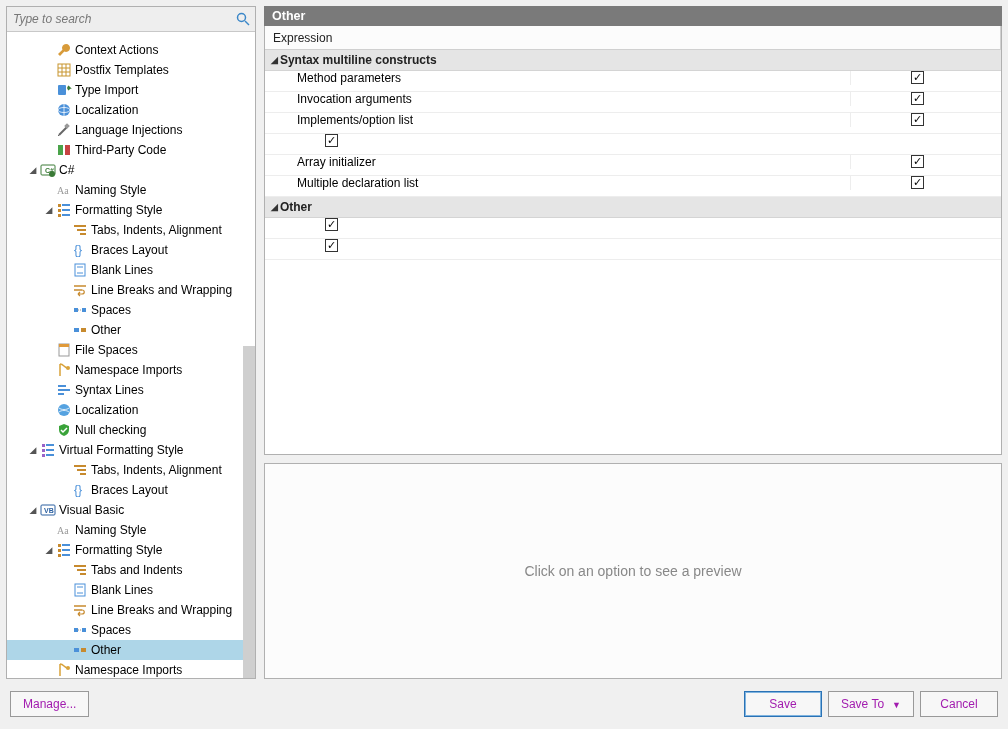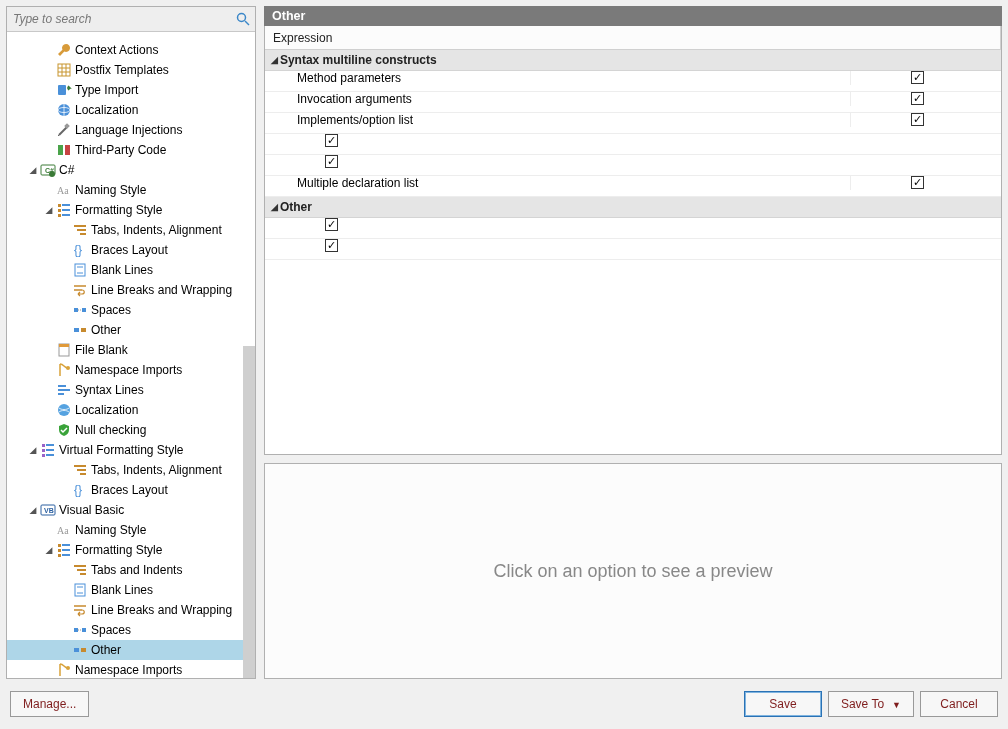--- a/index.html
+++ b/index.html
@@ -28,25 +28,25 @@
   .th { display:flex; align-items:center; padding:0 8px; font-size:12px; color:#222; }
   .col-desc { flex:1; border-right:1px solid #d0d0d0; }
   .col-pref { width:150px; }
   .table-body { flex:1; overflow:auto; }
   .group-row { height:21px; display:flex; align-items:center; background:#e5e5e5; border-bottom:1px solid #d4d4d4; padding-left:6px; font-weight:bold; color:#222;}
   .group-row .caret { margin-right:2px; font-size:9px; color:#333;}
   .data-row { height:21px; display:flex; align-items:flex-start; border-bottom:1px solid #ededed; }
   .data-row .cell-desc { flex:1; padding-left:32px; border-right:1px solid #ededed; color:#000;}
   .data-row .cell-pref { width:150px; display:flex; align-items:center; justify-content:flex-start; padding-left:60px;}
   .chk { width:13px; height:13px; border:1px solid #333; background:#fff; display:flex; align-items:center; justify-content:center; font-size:11px; color:#000; line-height:1;}
-  .preview-pane { flex:1; margin-top:8px; border:1px solid #b0b0b0; background:#fcfcfc; display:flex; align-items:center; justify-content:center; color:#888; font-size:18px; min-height:160px;}
+  .preview-pane { flex:1; margin-top:8px; border:1px solid #b0b0b0; background:#fcfcfc; display:flex; align-items:center; justify-content:center; color:#888; font-size:14px; min-height:160px;}
   
   .bottom-bar { height:50px; display:flex; align-items:center; padding:0 10px; gap:6px; }
   .bottom-bar .spacer { flex:1; }
-  button.btn { height:26px; min-width:78px; padding:0 12px; background:#f7f7f7; border:1px solid #999; font-size:12px; cursor:pointer; color:#7f1d1d;}
+  button.btn { height:26px; min-width:78px; padding:0 12px; background:#f7f7f7; border:1px solid #999; font-size:12px; cursor:pointer; color:#a21caf;}
   button.btn.default { border:1px solid #2a72b5; box-shadow:0 0 0 1px #7fb4e0 inset; }
   .btn .dd { margin-left:8px; font-size:9px; }
   
   svg { display:block; }
 </style>
 </head>
 <body>
 
 <div class="root">
   <div class="main-area">
@@ -225,21 +225,21 @@
               <span>Other</span>
             </div>
             <div class="node" style="padding-left: 36px;">
               <span class="toggle empty">◢</span>
               <span class="ico">
                 <svg width="16" height="16" viewBox="0 0 16 16">
                   <rect x="3" y="2" width="10" height="12" fill="#fff" stroke="#999"></rect>
                   <rect x="3" y="2" width="10" height="3" fill="#e09a3a"></rect>
                 </svg>
               </span>
-              <span>File Blank</span>
+              <span>File Spaces</span>
             </div>
             <div class="node" style="padding-left: 36px;">
               <span class="toggle empty">◢</span>
               <span class="ico">
                 <svg width="16" height="16" viewBox="0 0 16 16">
                   <path d="M4 2v12M4 2c4 0 4 4 8 4" fill="none" stroke="#d9a23a" stroke-width="1.5"></path>
                   <circle cx="12" cy="6" r="2" fill="#d9a23a"></circle>
                 </svg>
               </span>
               <span>Namespace Imports</span>
@@ -439,20 +439,21 @@
               <div class="cell-pref">
                 <span class="chk">✓</span>
               </div>
             </div>
             <div class="data-row">
               <div class="cell-pref">
                 <span class="chk">✓</span>
               </div>
             </div>
             <div class="data-row">
+              <div class="cell-desc">Array initializer</div>
               <div class="cell-pref">
                 <span class="chk">✓</span>
               </div>
             </div>
             <div class="data-row">
               <div class="cell-desc">Multiple declaration list</div>
               <div class="cell-pref">
                 <span class="chk">✓</span>
               </div>
             </div>

